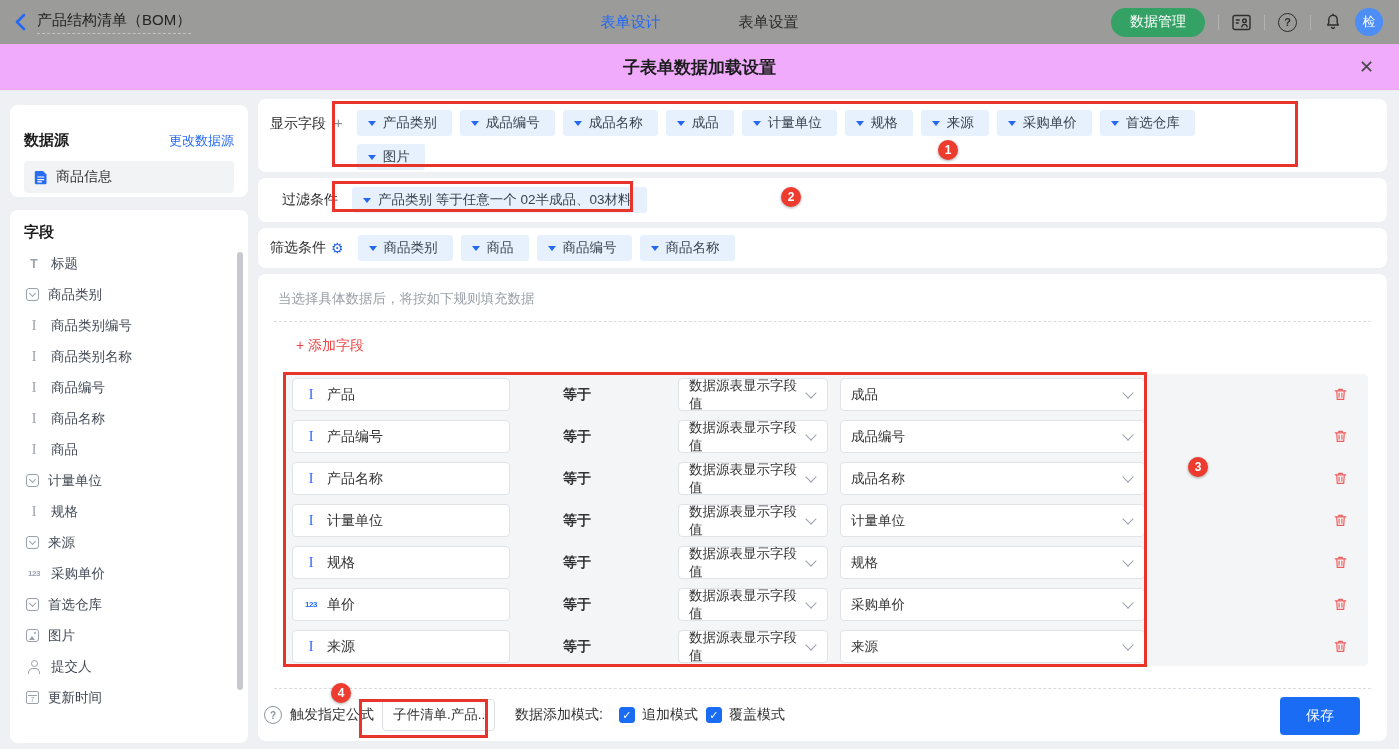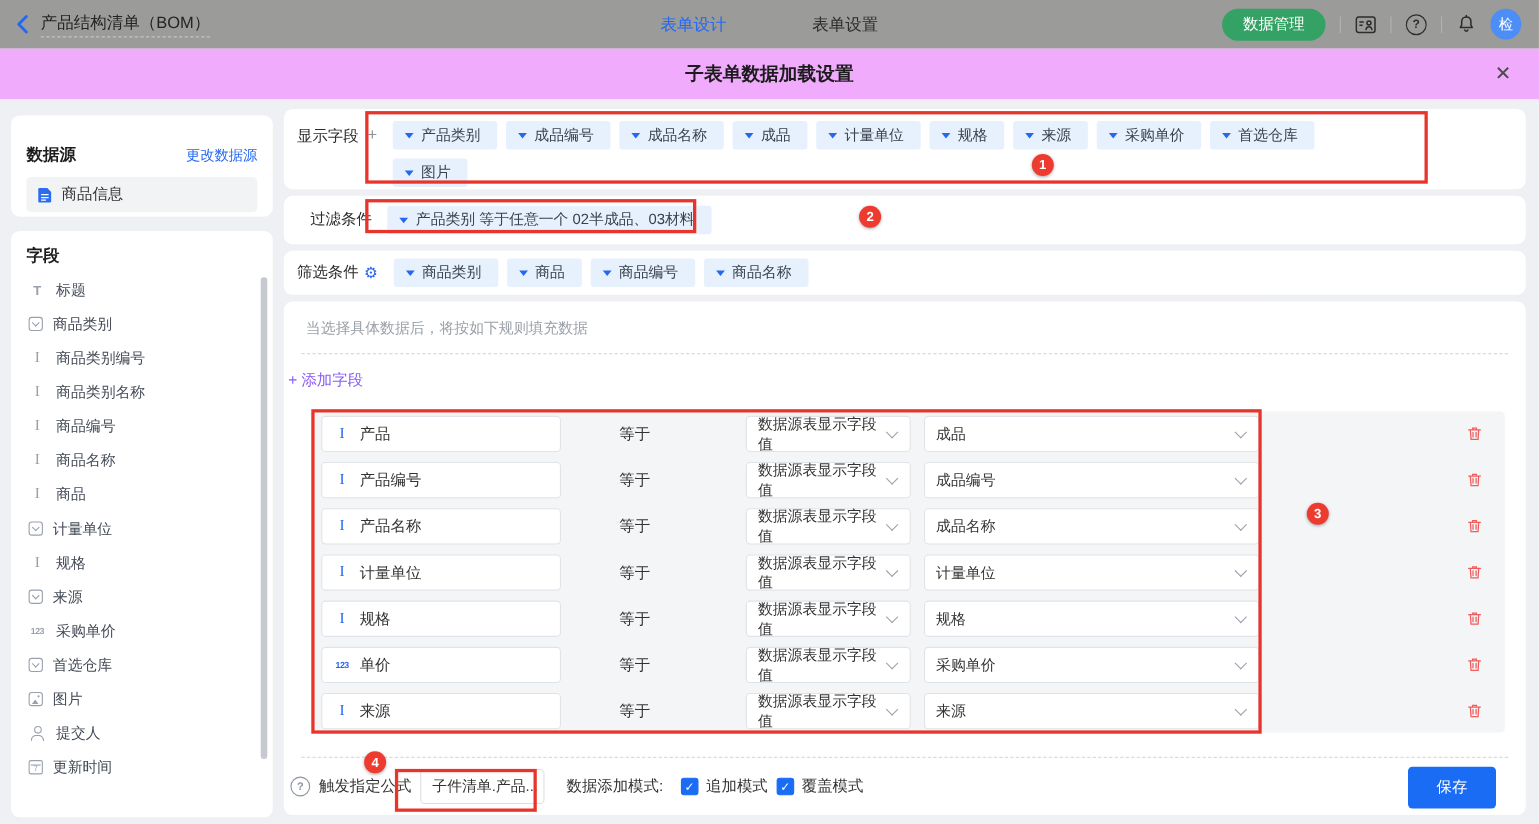--- a/index.html
+++ b/index.html
@@ -59,26 +59,26 @@
   .add-plus{color:#8b919b;margin-left:8px;font-size:15px;line-height:1}
   .gear{color:#2468f2;font-size:14px;margin-left:5px}
   .tags-wrap{margin-left:14px;display:flex;flex-wrap:wrap;gap:8px;align-content:flex-start}
   #cardA .tags-wrap{width:890px}
   .tag{background:#e7f1fd;border-radius:3px;height:26px;display:flex;align-items:center;gap:7px;padding:0 15px 0 11px;font-size:13.5px;color:#39414e;white-space:nowrap}
   .caret{width:0;height:0;border-left:4px solid transparent;border-right:4px solid transparent;border-top:5.5px solid #2468f2;flex:none}
   
   #cardD{left:258px;top:274px;width:1129px;height:467px}
   .hint{padding:16px 20px 0;font-size:13.5px;color:#9aa0a8}
   .dash{border-top:1px dashed #d8dbe0;margin:13px 16px 0}
-  .add-field{margin:15px 0 0 4px;font-size:14px;color:#8b5cf6;display:inline-block}
+  .add-field{margin:15px 0 0 38px;font-size:14px;color:#ef4444;display:inline-block}
   .rules-panel{position:absolute;left:26px;top:100px;width:1084px;height:292px;background:#f4f5f7;border-radius:4px;padding-top:4px;box-sizing:border-box}
   .rule-row{position:relative;height:33px;margin-bottom:9px}
   .rule-field{position:absolute;left:8px;top:0;width:218px;height:33px;background:#fff;border:1px solid #e0e3e8;border-radius:4px;display:flex;align-items:center;gap:8px;padding:0 10px;box-sizing:border-box;font-size:14px;color:#333}
   .rule-field .fi{color:#2468f2}
-  .rule-op{position:absolute;left:279px;top:0;height:33px;display:flex;align-items:center;font-size:14px;font-weight:400;color:#333}
+  .rule-op{position:absolute;left:279px;top:0;height:33px;display:flex;align-items:center;font-size:14px;font-weight:700;color:#333}
   .rule-select{position:absolute;top:0;height:33px;background:#fff;border:1px solid #e0e3e8;border-radius:4px;display:flex;align-items:center;justify-content:space-between;padding:0 10px;box-sizing:border-box;font-size:13.5px;color:#333}
   .rule-src{left:394px;width:150px}
   .rule-tgt{left:556px;width:305px}
   .chev{width:7px;height:7px;border-right:1.5px solid #9aa1ab;border-bottom:1.5px solid #9aa1ab;transform:rotate(45deg);margin:-3px 2px 0 8px;flex:none}
   .trash{position:absolute;left:1049px;top:0;height:33px;display:flex;align-items:center}
   
   .foot-row{position:absolute;left:6px;right:10px;top:421px;height:40px;display:flex;align-items:center;gap:8px}
   .q-circle{width:16px;height:16px;border:1.3px solid #8a93a1;border-radius:50%;color:#8a93a1;font-size:10px;font-weight:700;display:flex;align-items:center;justify-content:center;flex:none}
   .foot-label{font-size:14px;color:#333}
   .formula-dd{width:113px;height:32px;background:#fff;border:1px solid #dcdfe3;border-radius:4px;display:flex;align-items:center;justify-content:space-between;padding:0 8px 0 10px;box-sizing:border-box;font-size:13.5px;color:#333;white-space:nowrap;overflow:hidden}

